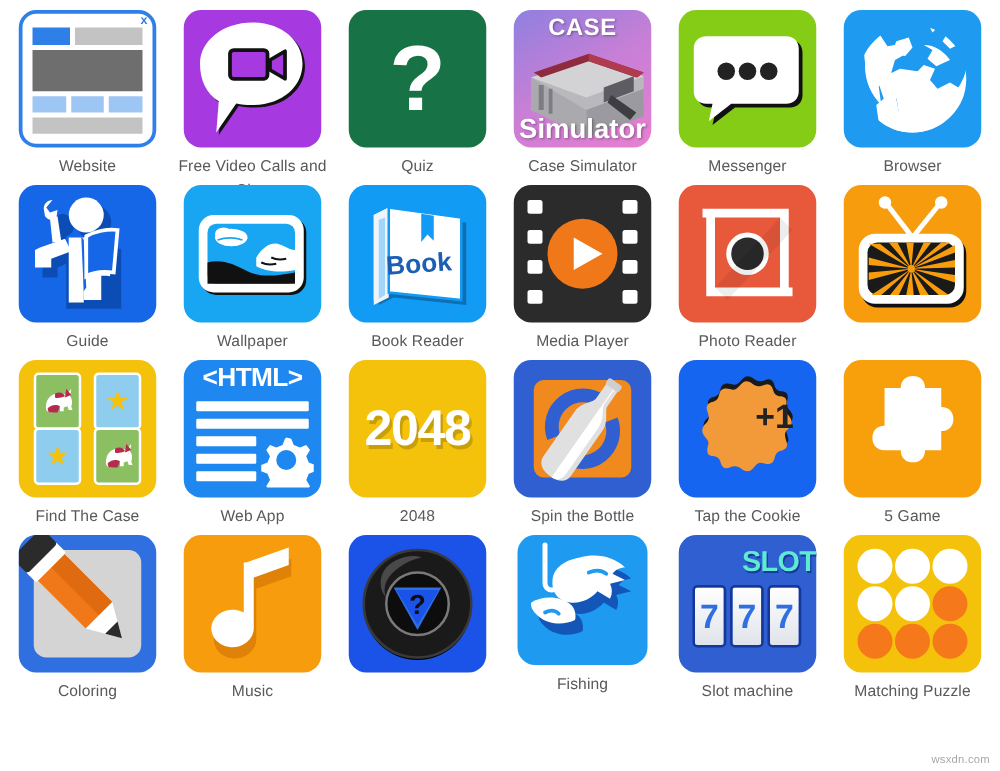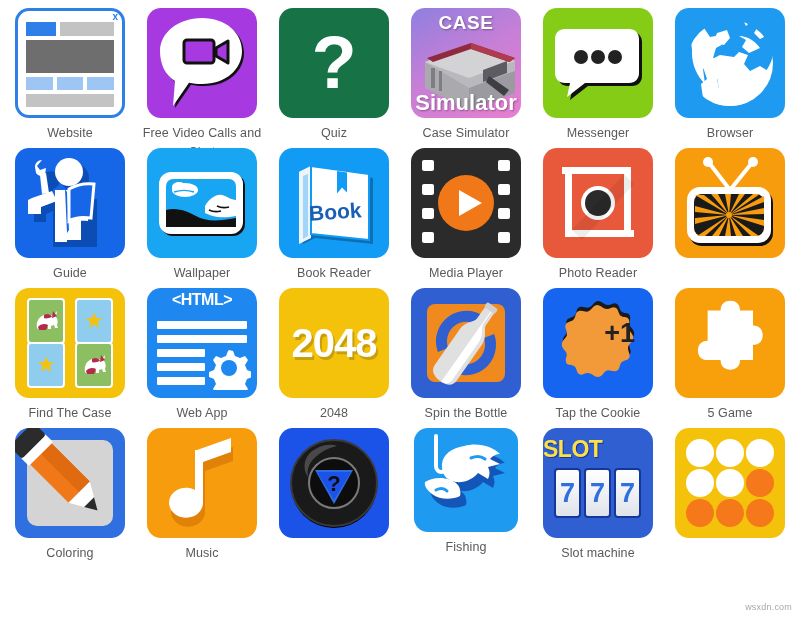--- a/index.html
+++ b/index.html
@@ -109,21 +109,21 @@
   .t-pair { background:#f5c20b; }
   .pair-card { position:absolute; width:38px; height:46px; border-radius:4px;
                border:2px solid #fff; display:flex; align-items:center; justify-content:center; }
   .pc-green { background:#8bbf62; }
   .pc-blue  { background:#8fcdee; }
   .star { color:#f5c20b; font-size:22px; line-height:1; }
 
   
   .t-webapp { background:#1e88f0; }
   .html-txt { position:absolute; top:3px; left:0; right:0; text-align:center;
-              color:#fff; font-weight:bold; font-size:16px; letter-spacing:-.5px; }
+              color:#fff; font-weight:bold; font-size:21px; letter-spacing:-.5px; }
   .wa-bar { position:absolute; left:10px; height:8px; background:#fff; border-radius:1px; }
 
   
   .t-2048 { background:#f5c20b; display:flex; align-items:center; justify-content:center; }
   .n2048 { color:#fff; font-size:40px; font-weight:bold; letter-spacing:-1px;
            text-shadow:2px 3px 0 rgba(0,0,0,.18); }
 
   
   .t-spin { background:#2f5fd0; }
 
@@ -141,22 +141,22 @@
   .t-music { background:#f79c0c; }
 
   
   .t-magic { background:#1b52e8; }
 
   
   .t-fish { background:#1e9bf0; width:104px; height:104px; }
 
   
   .t-slot { background:#2f5fd0; }
-  .slot-word { position:absolute; top:8px; left:0; right:0; text-align:left;
-               color:#fde047; font-weight:bold; font-size:23px; letter-spacing:-.5px;
+  .slot-word { position:absolute; top:8px; left:0; right:0; text-align:right;
+               color:#5eead4; font-weight:bold; font-size:23px; letter-spacing:-.5px;
                text-shadow:1px 1px 0 #16379b; }
   .reels { position:absolute; left:11px; top:40px; display:flex; gap:3px; }
   .reel { width:27px; height:50px; background:linear-gradient(#fff,#dfe3ea);
           border:2px solid #15379b; border-radius:4px;
           display:flex; align-items:center; justify-content:center;
           color:#2f6fe0; font-size:27px; font-weight:bold; }
 
   
   .t-match { background:#f5c20b; }
   .mdot { position:absolute; width:28px; height:28px; border-radius:50%; }
@@ -540,16 +540,17 @@
       <div class="mdot" style="left:11px;  top:11px; background:#fff"></div>
       <div class="mdot" style="left:41px;  top:11px; background:#fff"></div>
       <div class="mdot" style="left:71px;  top:11px; background:#fff"></div>
       <div class="mdot" style="left:11px;  top:41px; background:#fff"></div>
       <div class="mdot" style="left:41px;  top:41px; background:#fff"></div>
       <div class="mdot" style="left:71px;  top:41px; background:#f5791a"></div>
       <div class="mdot" style="left:11px;  top:71px; background:#f5791a"></div>
       <div class="mdot" style="left:41px;  top:71px; background:#f5791a"></div>
       <div class="mdot" style="left:71px;  top:71px; background:#f5791a"></div>
     </div>
+    <div class="label">Matching Puzzle</div>
   </div>
 
   <div class="watermark">wsxdn.com</div>
 </div>
 
 </body></html>

